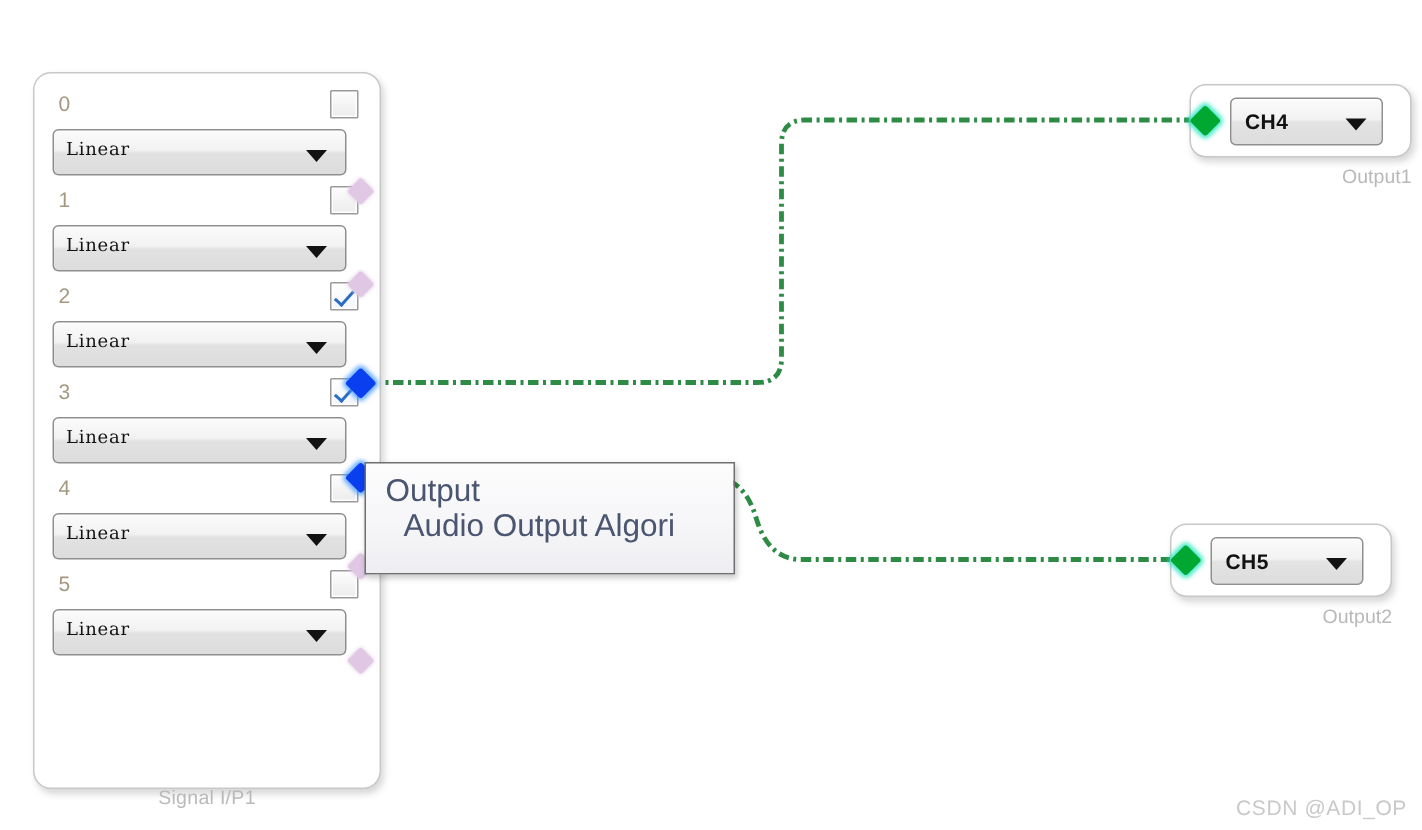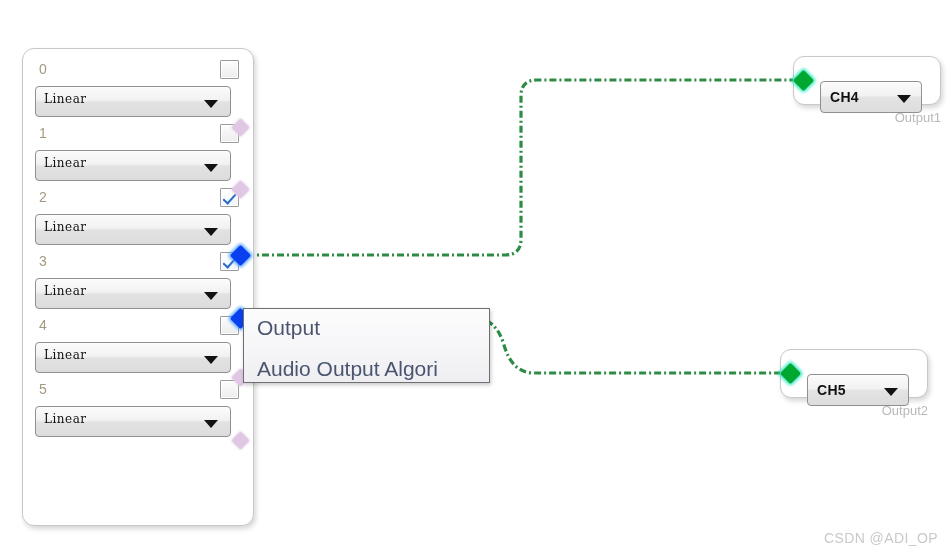--- a/index.html
+++ b/index.html
@@ -162,21 +162,21 @@
     background: #ffffff;
     border: 1px solid #c8c8c8;
     border-radius: 11px;
     box-sizing: border-box;
     box-shadow: 2px 3px 5px rgba(0,0,0,0.16);
     z-index: 3;
   }
   .out-combo {
     position: absolute;
     left: 26px;
-    top: 24px;
+    top: 8px;
     width: 102px;
     height: 32px;
     box-sizing: border-box;
     border: 1px solid #8f8f8f;
     border-radius: 4px;
     background: linear-gradient(to bottom, #fbfbfb 0%, #f2f2f2 45%, #e3e3e3 52%, #dddddd 100%);
     box-shadow: inset 0 1px 0 #ffffff;
   }
   .out-combo .combo-label {
     left: 9px;
@@ -221,21 +221,21 @@
   }
   .tip-line {
     position: absolute;
     left: 13px;
     font-family: "Liberation Sans", sans-serif;
     font-size: 21px;
     color: #4a5570;
     white-space: nowrap;
   }
   .tip-line.l1 { top: 7px; }
-  .tip-line.l2 { top: 48px; }
+  .tip-line.l2 { top: 30px; margin-left: 12px; }
 
   
   .watermark {
     position: absolute;
     right: 10px;
     bottom: 7px;
     font-size: 14px;
     color: #c9c9c9;
     letter-spacing: 0.4px;
     z-index: 9;
@@ -305,20 +305,21 @@
         <span class="chk"></span>
       </div>
       <div class="combo">
         <span class="combo-label">Linear</span>
         <span class="caret"></span>
       </div>
 
     </div>
   </div>
 
+  <div class="node-caption">Signal I/P1</div>
 
   <span class="port idle" style="left:234px; top:121px;"></span>
   <span class="port idle" style="left:234px; top:183px;"></span>
   <span class="port active-blue" style="left:233px; top:248px;"></span>
   <span class="port active-blue" style="left:233px; top:311px;"></span>
   <span class="port idle" style="left:234px; top:371px;"></span>
   <span class="port idle" style="left:234px; top:434px;"></span>
 
   <div class="out-node" style="left:793px; top:56px;">
     <div class="out-combo">

